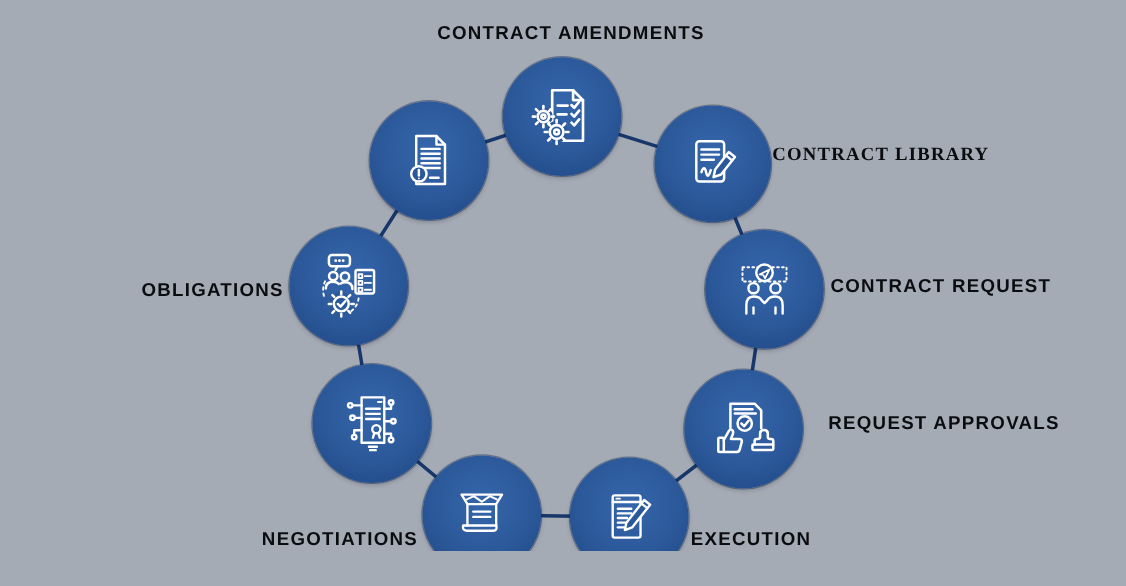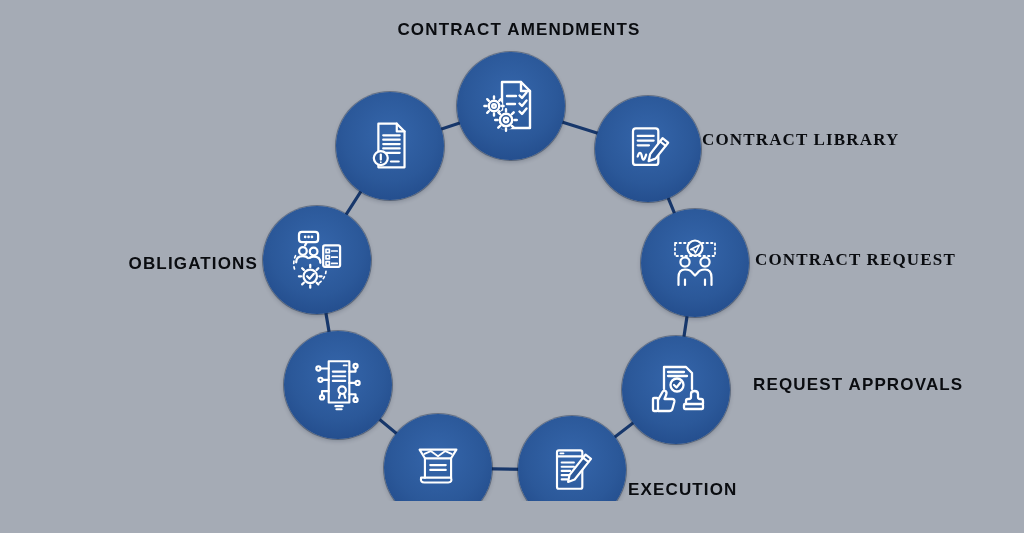--- a/index.html
+++ b/index.html
@@ -81,21 +81,21 @@
       <rect x="12" y="12" width="40" height="13" stroke-dasharray="1.5 3" stroke-width="1.8"></rect>
       <circle cx="32" cy="17" r="7.5" fill="var(--node-fill)"></circle>
       <path d="M27.5 18.5 l9-4.5 -4 8 -1.6-3 z" stroke-width="1.6"></path>
       <circle cx="22" cy="31" r="4.6"></circle>
       <circle cx="42" cy="31" r="4.6"></circle>
       <path d="M15.5 54 V46.5 Q15.5 38.5 22 38.5 Q27.5 38.5 29.5 42 L32 44.5 34.5 42 Q36.5 38.5 42 38.5 Q48.5 38.5 48.5 46.5 V54"></path>
       <path d="M22 54 v-5.5 M42 54 v-5.5"></path>
     </svg>
       </span>
     </div>
-    <div class="label anchor-start" style="left: 755px; top: 260px; font-family: Liberation Serif, serif;">CONTRACT REQUEST</div>
+    <div class="label anchor-start" style="left: 755px; top: 260px;">CONTRACT REQUEST</div>
     <div class="node" style="left: 622px; top: 336px; width: 108px; height: 108px;">
       <span>
         <svg viewBox="0 0 64 64" fill="none" stroke="currentColor" stroke-width="2.3" stroke-linecap="round" stroke-linejoin="round" width="64" height="64">
       <path d="M20 31 V9 h22 l6 6 v16"></path>
       <line x1="24" y1="14" x2="40" y2="14"></line>
       <line x1="24" y1="18" x2="43" y2="18"></line>
       <circle cx="33" cy="27" r="6.5" fill="var(--node-fill)"></circle>
       <polyline points="30,27 32.5,29.5 36.5,24.5"></polyline>
       <rect x="9" y="40" width="5" height="13" rx="1"></rect>
       <path d="M14 42 l4.5-8 q1.3-2.3 3-1 q1.6 1.2 .7 3.8 L20.5 41 h7.5 q3 0 2.3 3 l-1.8 6.5 q-.6 2.5-3.2 2.5 H14"></path>
@@ -127,20 +127,21 @@
         <svg viewBox="0 0 64 64" fill="none" stroke="currentColor" stroke-width="2.2" stroke-linecap="round" stroke-linejoin="round" width="62" height="62">
       <path d="M13 13 h38 l-5.5 9 H18.5 z"></path>
       <path d="M18.5 22 V42 M45.5 22 V42"></path>
       <path d="M45.5 42 q1.5 5 -3 5 H18 q-4.5 0 -3.5-5 h31"></path>
       <line x1="24" y1="29" x2="40" y2="29"></line>
       <line x1="24" y1="34" x2="40" y2="34"></line>
       <path d="M18 17.5 l6.5-3 5 3.5 M46 17.5 l-6.5-3 -5 3.5 M29.5 18 l2.5 1.8 2.5-1.8" stroke-width="1.9"></path>
     </svg>
       </span>
     </div>
+    <div class="label anchor-end" style="left: 380px; top: 490px;">NEGOTIATIONS</div>
     <div class="node" style="left: 284px; top: 331px; width: 108px; height: 108px;">
       <span>
         <svg viewBox="0 0 64 64" fill="none" stroke="currentColor" stroke-width="2.1" stroke-linecap="round" stroke-linejoin="round" width="66" height="66">
       <rect x="23" y="9" width="20" height="40"></rect>
       <line x1="37.5" y1="13" x2="40.5" y2="13" stroke-width="1.8"></line>
       <line x1="27" y1="19" x2="39" y2="19"></line>
       <line x1="27" y1="23.5" x2="39" y2="23.5"></line>
       <line x1="27" y1="28" x2="39" y2="28"></line>
       <circle cx="36" cy="37" r="3.6"></circle>
       <path d="M34.3 40.2 l-1.3 4.3 M37.7 40.2 l1.3 4.3"></path>

